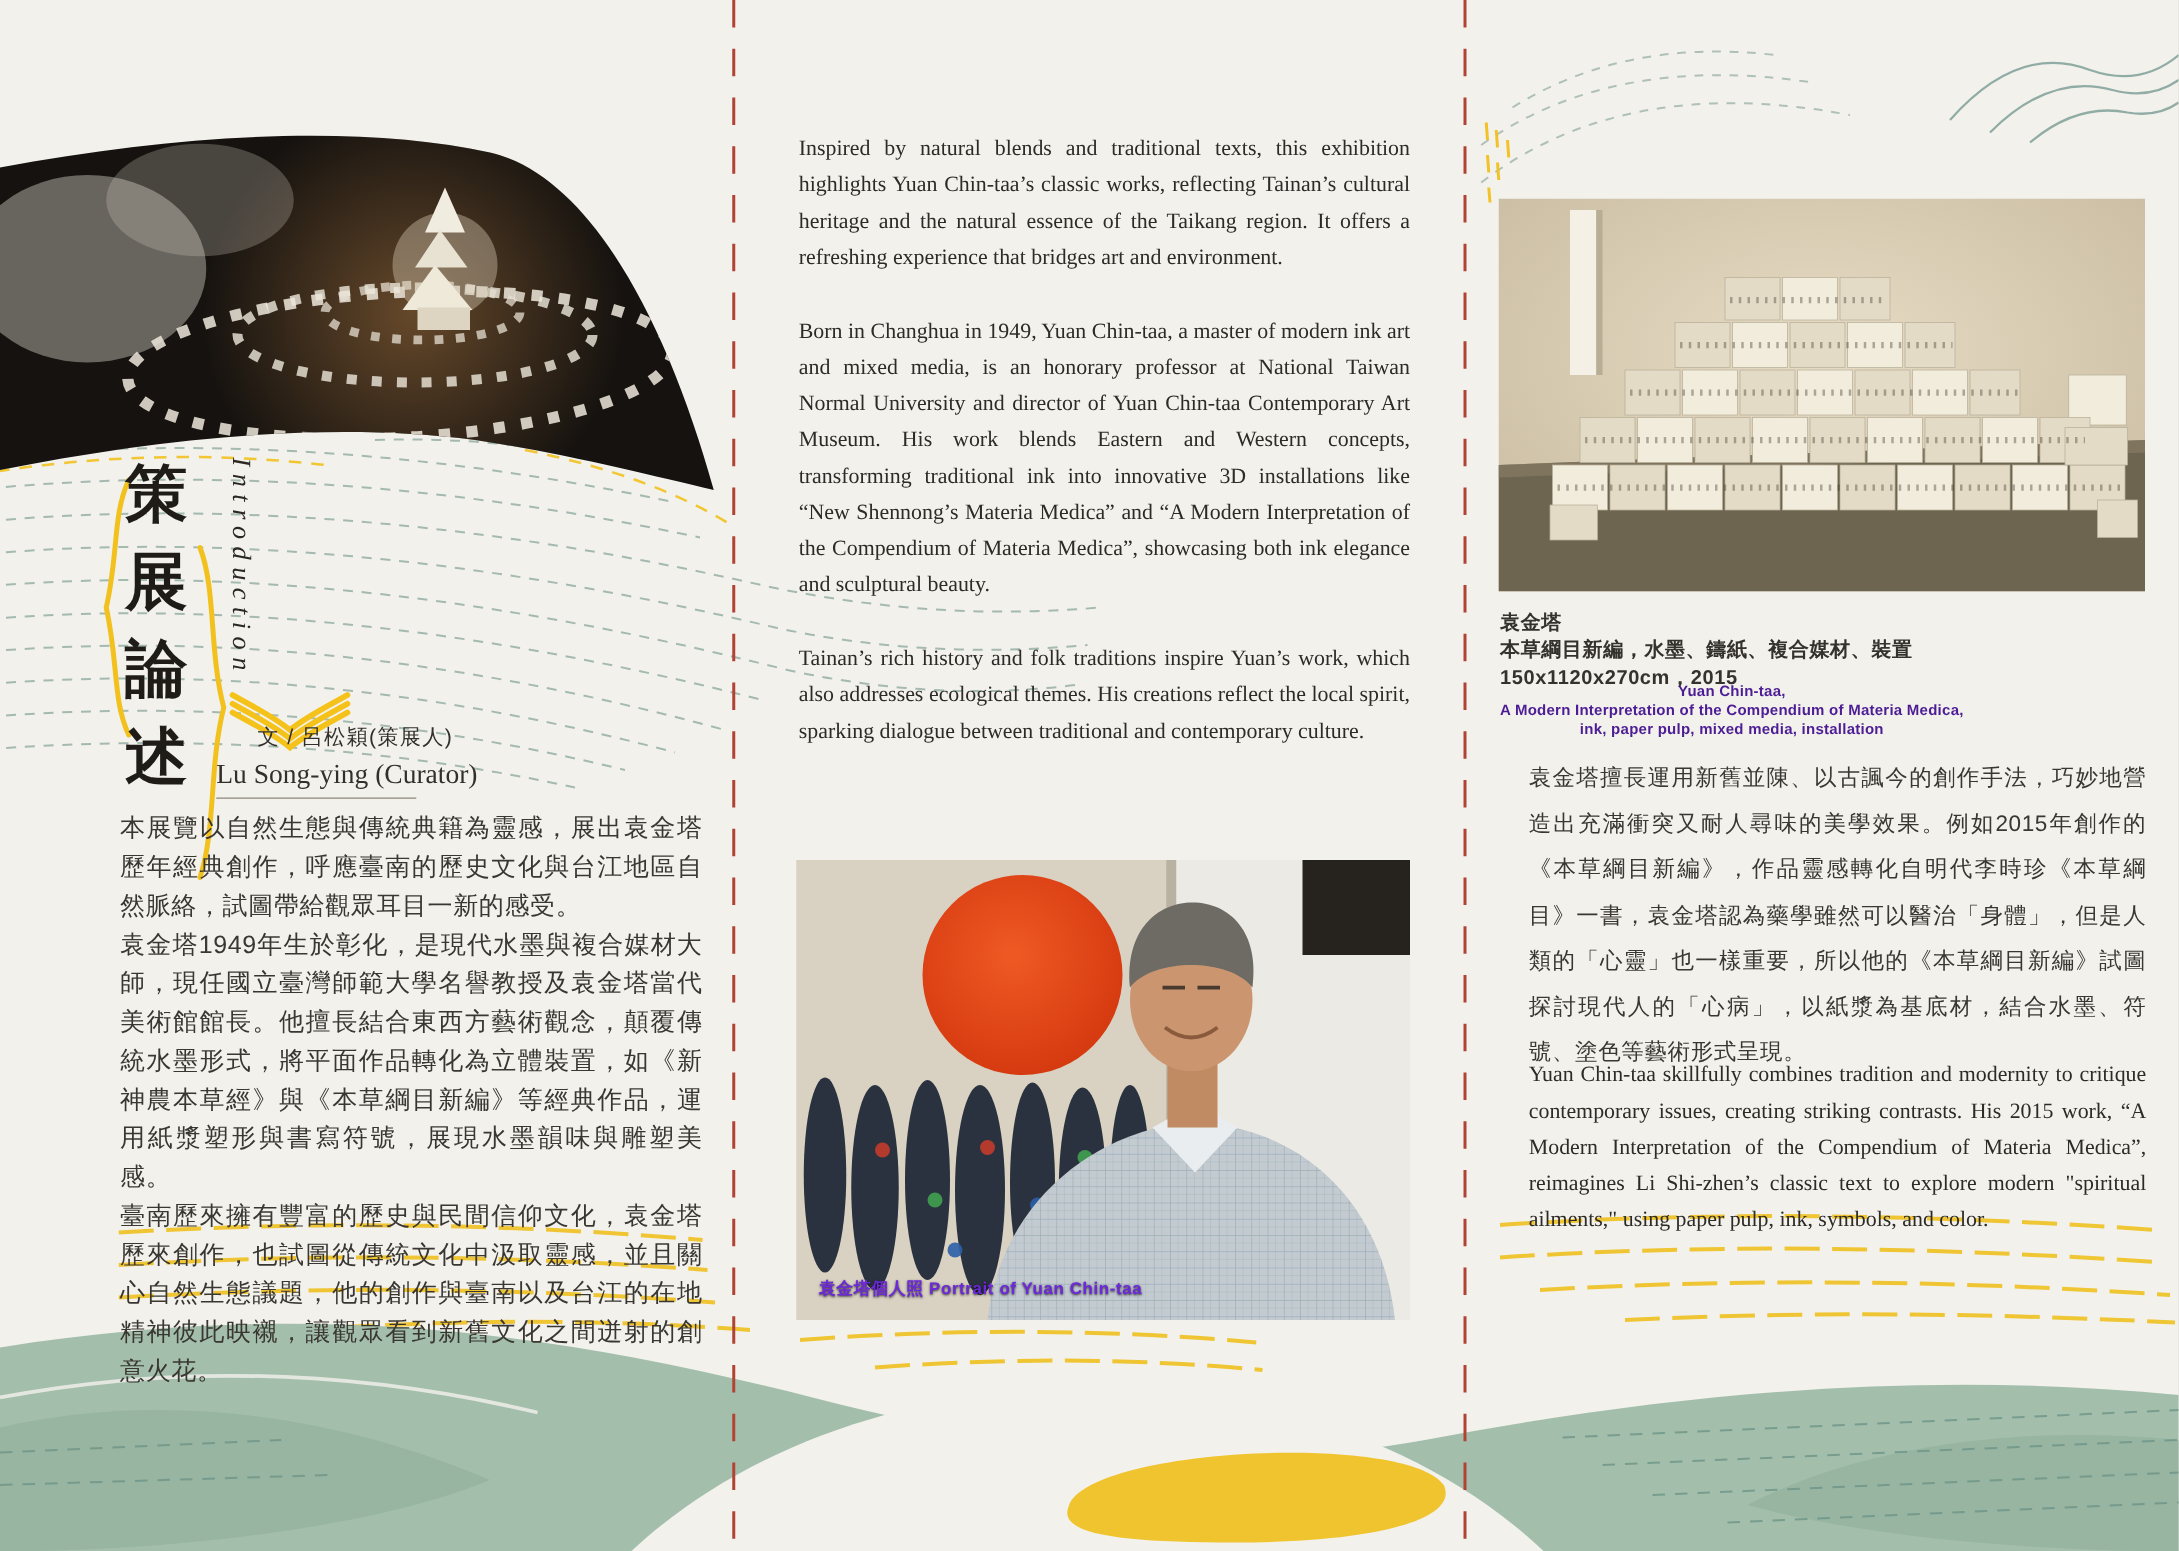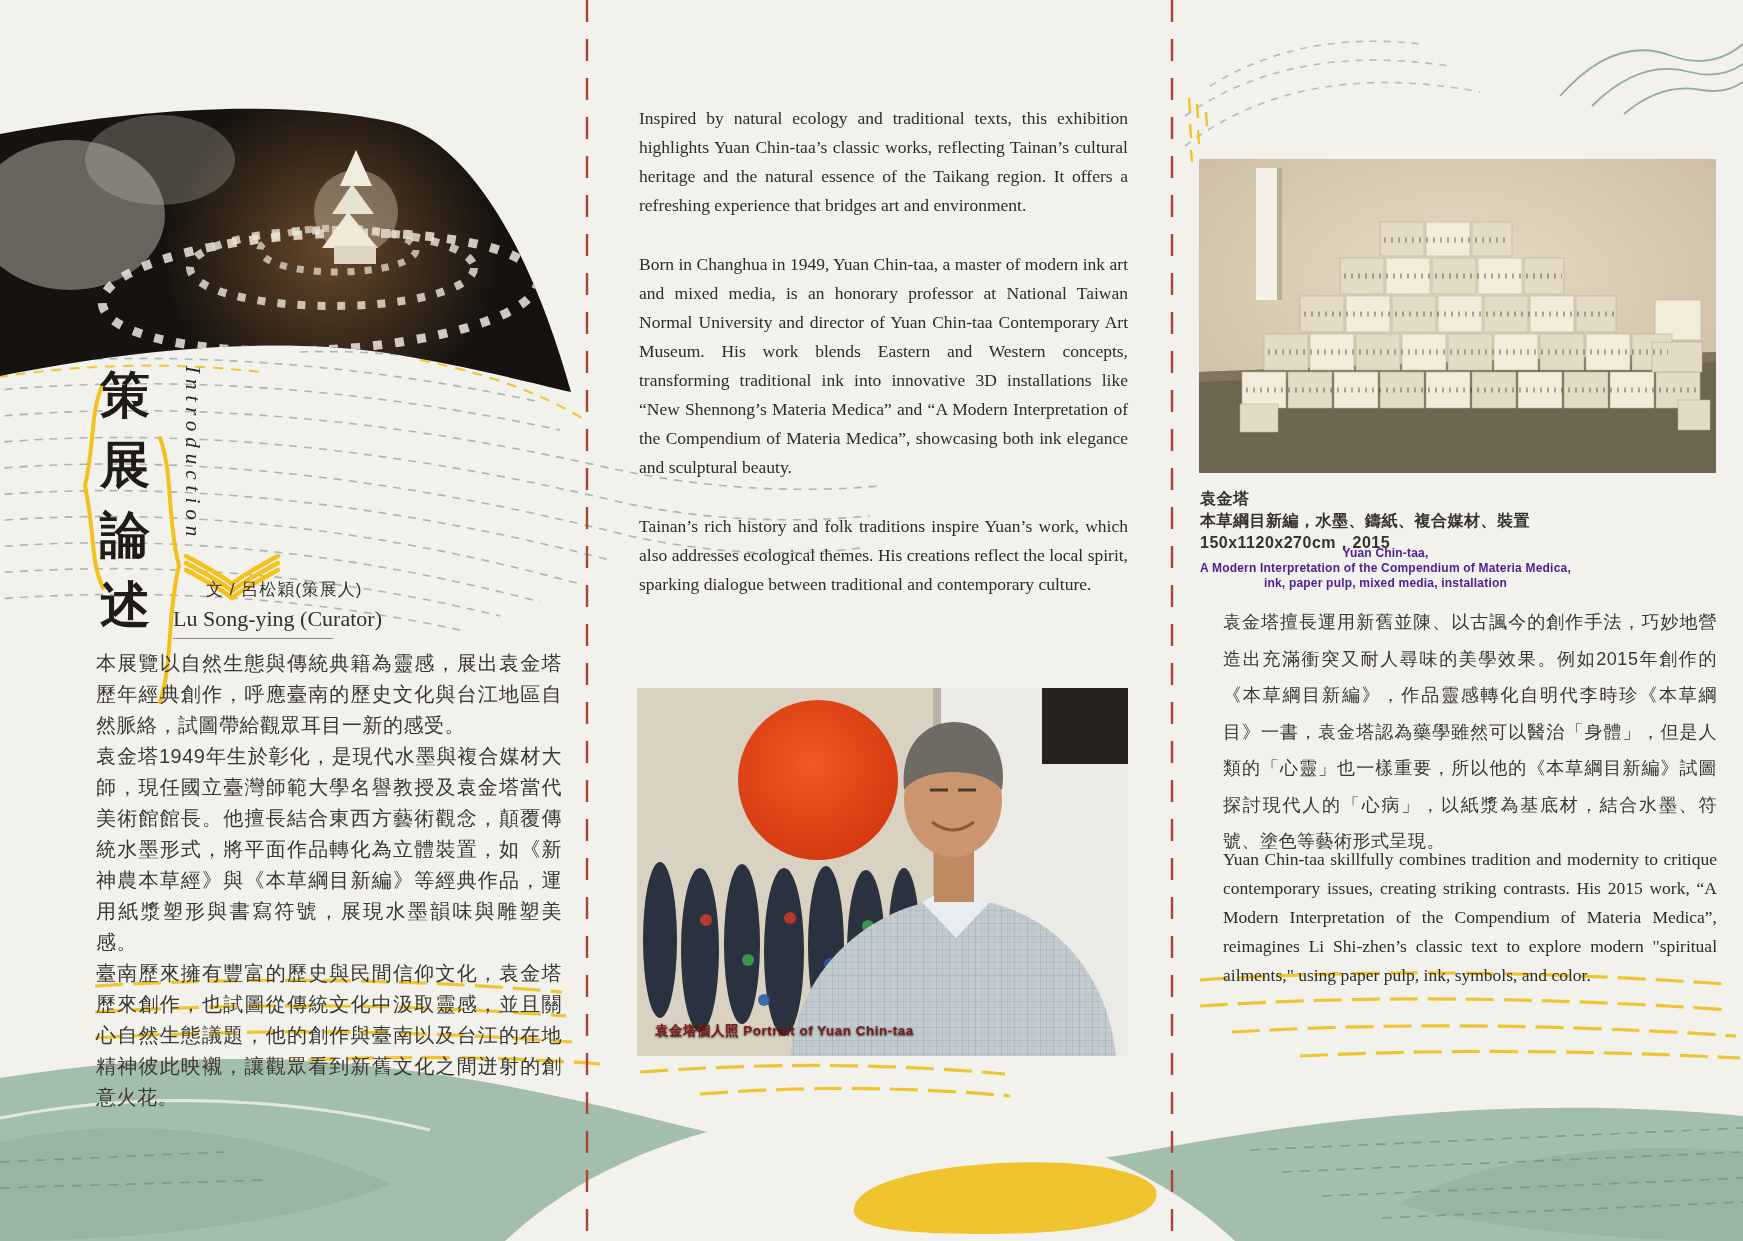--- a/index.html
+++ b/index.html
@@ -21,21 +21,21 @@
   .byline-rule{width:160px;height:1px;background:#8D877C;margin-top:6px;}
 
   .zh-body{left:96px;top:648px;width:466px;font-size:20px;line-height:31px;
       text-align:justify;letter-spacing:.5px;color:#3A3732;}
   .zh-body p{margin:0;}
 
   .col-mid{left:639px;top:104px;width:489px;}
   .en-para{font-family:"Liberation Serif","DejaVu Serif",serif;font-size:17.5px;line-height:29px;
       text-align:justify;color:#2E2B27;margin:0 0 30px 0;}
 
-  .portrait-caption{left:655px;top:1022px;font-size:13.5px;font-weight:bold;color:#7f1d1d;
+  .portrait-caption{left:655px;top:1022px;font-size:13.5px;font-weight:bold;color:#6d28d9;
       letter-spacing:.5px;text-shadow:0 1px 2px rgba(0,0,0,.8);}
 
   .cap-zh{left:1200px;top:488px;font-size:16px;font-weight:bold;line-height:22px;color:#35322D;letter-spacing:.5px;}
   .cap-en{left:1200px;top:546px;font-size:12px;font-weight:bold;line-height:15px;color:#4c1d95;letter-spacing:.2px;text-align:center;}
 
   .zh-para-right{left:1223px;top:604px;width:494px;font-size:18px;line-height:36.5px;
       text-align:justify;letter-spacing:.5px;color:#3A3732;}
   .en-para-right{left:1223px;top:845px;width:494px;font-family:"Liberation Serif","DejaVu Serif",serif;
       font-size:17.5px;line-height:29px;text-align:justify;color:#2E2B27;}
 </style>
@@ -276,21 +276,21 @@
     <div class="byline-rule"></div>
   </div>
 
   <div class="layer zh-body">
     <p>本展覽以自然生態與傳統典籍為靈感，展出袁金塔歷年經典創作，呼應臺南的歷史文化與台江地區自然脈絡，試圖帶給觀眾耳目一新的感受。</p>
     <p>袁金塔1949年生於彰化，是現代水墨與複合媒材大師，現任國立臺灣師範大學名譽教授及袁金塔當代美術館館長。他擅長結合東西方藝術觀念，顛覆傳統水墨形式，將平面作品轉化為立體裝置，如《新神農本草經》與《本草綱目新編》等經典作品，運用紙漿塑形與書寫符號，展現水墨韻味與雕塑美感。</p>
     <p>臺南歷來擁有豐富的歷史與民間信仰文化，袁金塔歷來創作，也試圖從傳統文化中汲取靈感，並且關心自然生態議題，他的創作與臺南以及台江的在地精神彼此映襯，讓觀眾看到新舊文化之間迸射的創意火花。</p>
   </div>
 
   <div class="layer col-mid">
-    <p class="en-para">Inspired by natural ecology and traditional texts, this exhibition highlights Yuan Chin-taa’s classic works, reflecting Tainan’s cultural heritage and the natural essence of the Taikang region. It offers a refreshing experience that bridges art and environment.</p>
+    <p class="en-para">Inspired by natural blends and traditional texts, this exhibition highlights Yuan Chin-taa’s classic works, reflecting Tainan’s cultural heritage and the natural essence of the Taikang region. It offers a refreshing experience that bridges art and environment.</p>
     <p class="en-para">Born in Changhua in 1949, Yuan Chin-taa, a master of modern ink art and mixed media, is an honorary professor at National Taiwan Normal University and director of Yuan Chin-taa Contemporary Art Museum. His work blends Eastern and Western concepts, transforming traditional ink into innovative 3D installations like “New Shennong’s Materia Medica” and “A Modern Interpretation of the Compendium of Materia Medica”, showcasing both ink elegance and sculptural beauty.</p>
     <p class="en-para">Tainan’s rich history and folk traditions inspire Yuan’s work, which also addresses ecological themes. His creations reflect the local spirit, sparking dialogue between traditional and contemporary culture.</p>
   </div>
   <div class="layer portrait-caption">袁金塔個人照 Portrait of Yuan Chin-taa</div>
 
   <div class="layer cap-zh">
     <div>袁金塔</div>
     <div>本草綱目新編，水墨、鑄紙、複合媒材、裝置</div>
     <div>150x1120x270cm，2015</div>
   </div>

